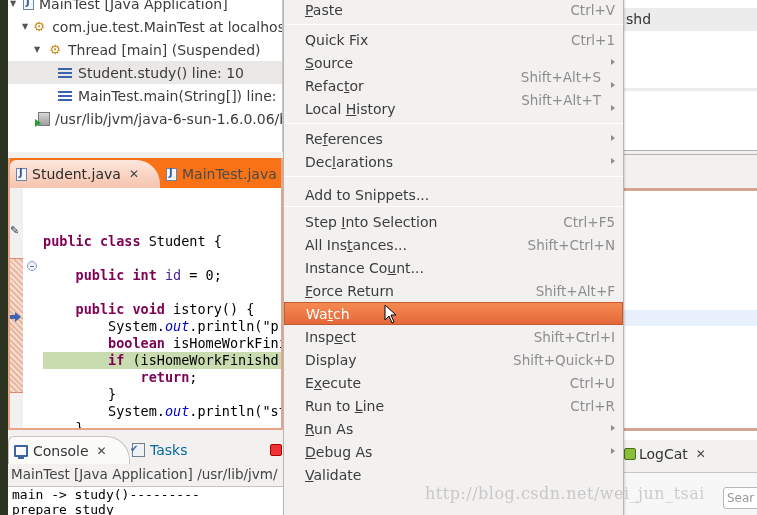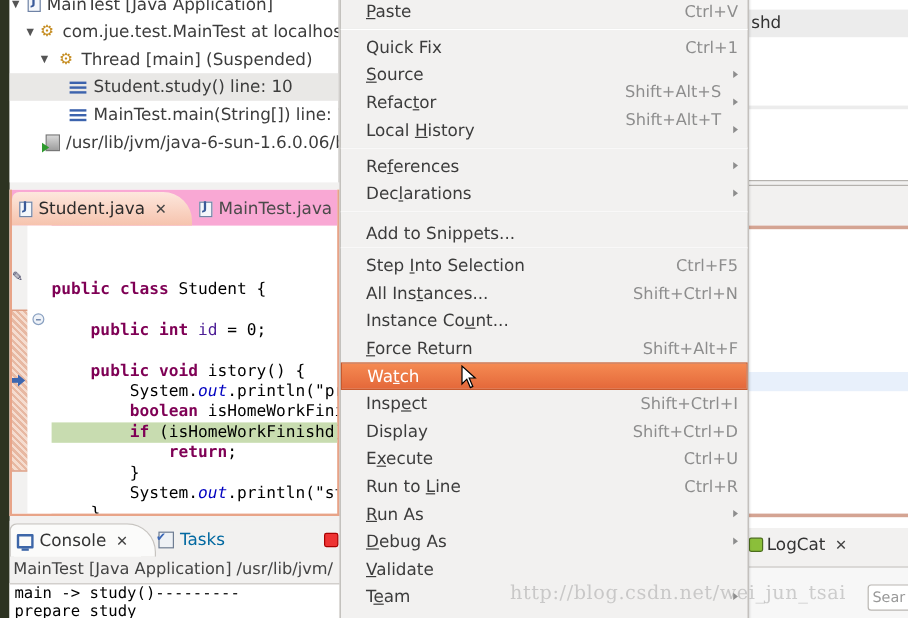--- a/index.html
+++ b/index.html
@@ -29,21 +29,21 @@
   .right-divider { position: absolute; left: 0; top: 88px; width: 133px; height: 3px; background: #ececec; }
   .right-lower { position: absolute; left: 624px; top: 150px; width: 133px; height: 290px; background: #ffffff; }
   .right-band { position: absolute; left: 0; top: 0; width: 133px; height: 38px; background: #f2f1f0; border-top: 1px solid #b5b2ae; }
   .right-band::before { content: ""; position: absolute; left: 0; top: 3px; width: 133px; height: 1px; background: #b5b2ae; }
   .right-orange { position: absolute; left: 0; top: 38px; width: 133px; height: 3px; background: #d4a493; }
   .right-highlight { position: absolute; left: 0; top: 160px; width: 133px; height: 16px; background: #e8f0fb; }
   .right-orange2 { position: absolute; left: 0; top: 278px; width: 133px; height: 3px; background: #d4a493; }
 
   
   .editor { position: absolute; left: 8px; top: 158px; width: 275px; height: 272px; background: #ffffff; border: 2px solid #e8a488; border-top: none; overflow: hidden; }
-  .editor-tabs { position: absolute; left: 0; top: 0; width: 275px; height: 30px; background: #f9a8d4; }
+  .editor-tabs { position: absolute; left: 0; top: 0; width: 275px; height: 30px; background: #f97316; }
   .editor-tab-active { position: absolute; left: 0; top: 2px; width: 150px; height: 28px; background: linear-gradient(#fde7dd, #f6c3ad); border-radius: 6px 24px 0 0; display: flex; align-items: center; padding-left: 6px; font-size: 14px; color: #2b2b2b; }
   .editor-tab { position: absolute; left: 156px; top: 2px; height: 28px; display: flex; align-items: center; font-size: 14px; color: #4a4a4a; }
   .tab-close { font-size: 12px; color: #444; margin-left: 8px; }
   .ruler { position: absolute; left: 0; top: 30px; width: 13px; height: 240px; background: #f2f1f0; }
   .ruler-hatch { position: absolute; left: 0; top: 70px; width: 13px; height: 135px; background: repeating-linear-gradient(45deg, #e7b8a2 0 2px, #f5dccf 2px 4px); border-top: 1px solid #d98c6c; border-bottom: 1px solid #d98c6c; }
   .gutter { position: absolute; left: 13px; top: 30px; width: 20px; height: 240px; background: #ffffff; }
   .code { position: absolute; left: 33px; top: 30px; width: 242px; height: 240px; font-family: "DejaVu Sans Mono", monospace; font-size: 13.5px; color: #000; margin-top: 44px; }
   .code-line { position: absolute; left: 0; height: 17px; line-height: 17px; white-space: pre; width: 242px; }
   .code-line.current { background: #c8dcb0; }
   .kw { color: #7f0055; font-weight: bold; }
@@ -263,44 +263,40 @@
     </div>
     <div class="menu-item highlight" style="top: 310px;">
       <span class="label">Wa<u>t</u>ch</span>
     </div>
     <div class="menu-item" style="top: 333px;">
       <span class="label">Insp<u>e</u>ct</span>
       <span class="shortcut">Shift+Ctrl+I</span>
     </div>
     <div class="menu-item" style="top: 356px;">
       <span class="label">Display</span>
-      <span class="shortcut">Shift+Ctrl+D</span>
+      <span class="shortcut">Shift+Quick+D</span>
     </div>
     <div class="menu-item" style="top: 379px;">
       <span class="label">E<u>x</u>ecute</span>
       <span class="shortcut">Ctrl+U</span>
     </div>
     <div class="menu-item" style="top: 402px;">
       <span class="label">Run to <u>L</u>ine</span>
       <span class="shortcut">Ctrl+R</span>
     </div>
     <div class="menu-item" style="top: 425px;">
       <span class="label"><u>R</u>un As</span>
       <span class="sub-arrow"></span>
     </div>
     <div class="menu-item" style="top: 448px;">
       <span class="label"><u>D</u>ebug As</span>
       <span class="sub-arrow"></span>
     </div>
     <div class="menu-item" style="top: 471px;">
       <span class="label"><u>V</u>alidate</span>
     </div>
-    <div class="menu-item" style="top: 494px;">
-      <span class="label">T<u>e</u>am</span>
-      <span class="sub-arrow"></span>
-    </div>
   </div>
 
 <svg class="cursor" viewBox="0 0 14 20">
   <path d="M1 1 L1 16 L5 12 L8 19 L10 18 L7 11 L12 11 Z" fill="#ffffff" stroke="#000" stroke-width="1"></path>
 </svg>
 
 <div class="watermark">http://blog.csdn.net/wei_jun_tsai</div>
 
 </body></html>

